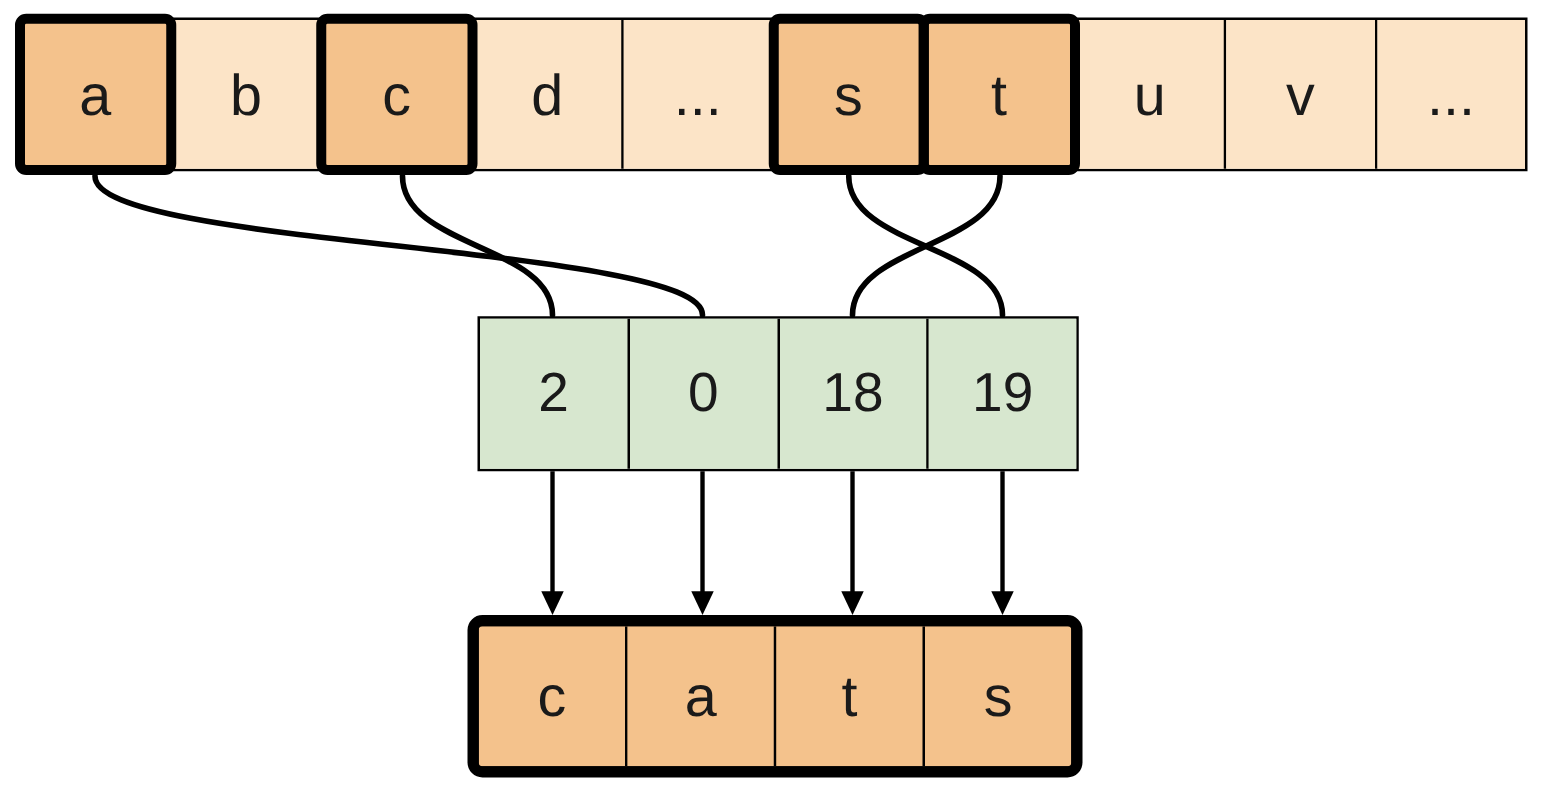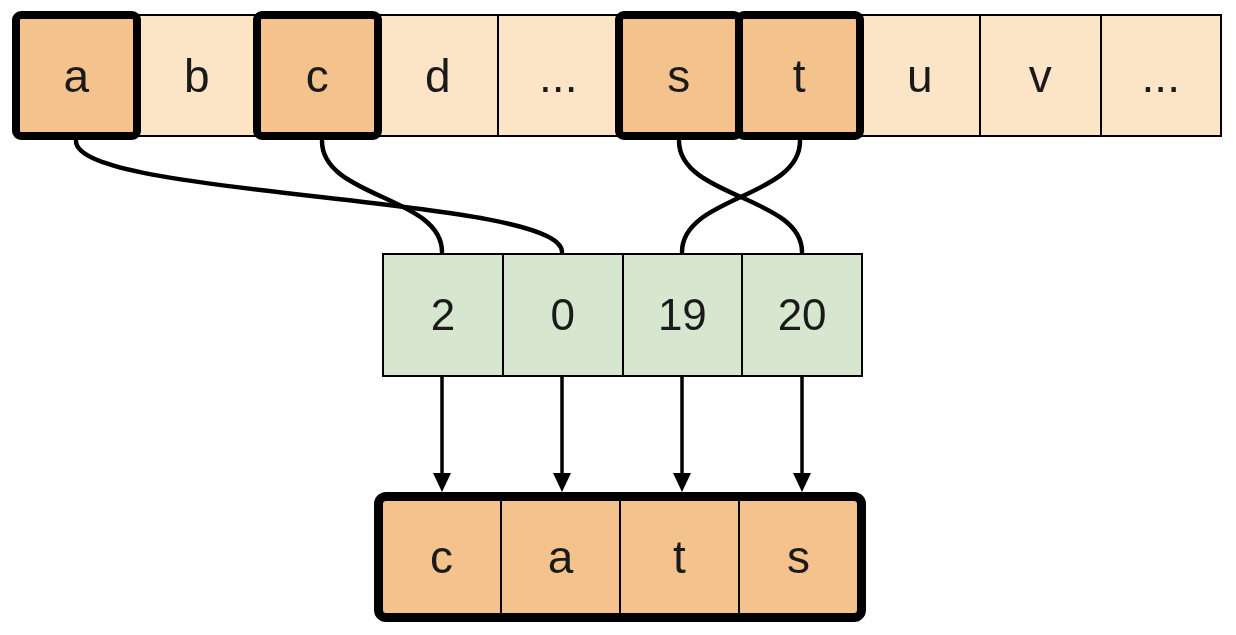--- a/index.html
+++ b/index.html
@@ -149,24 +149,24 @@
   </div>
 
   <div class="row index-row">
     <div class="cell">
       <span>2</span>
     </div>
     <div class="cell">
       <span>0</span>
     </div>
     <div class="cell">
+      <span>18</span>
+    </div>
+    <div class="cell">
       <span>19</span>
-    </div>
-    <div class="cell">
-      <span>20</span>
     </div>
   </div>
 
   <div class="output-row">
     <div class="cell">
       <span>c</span>
     </div>
     <div class="cell">
       <span>a</span>
     </div>

